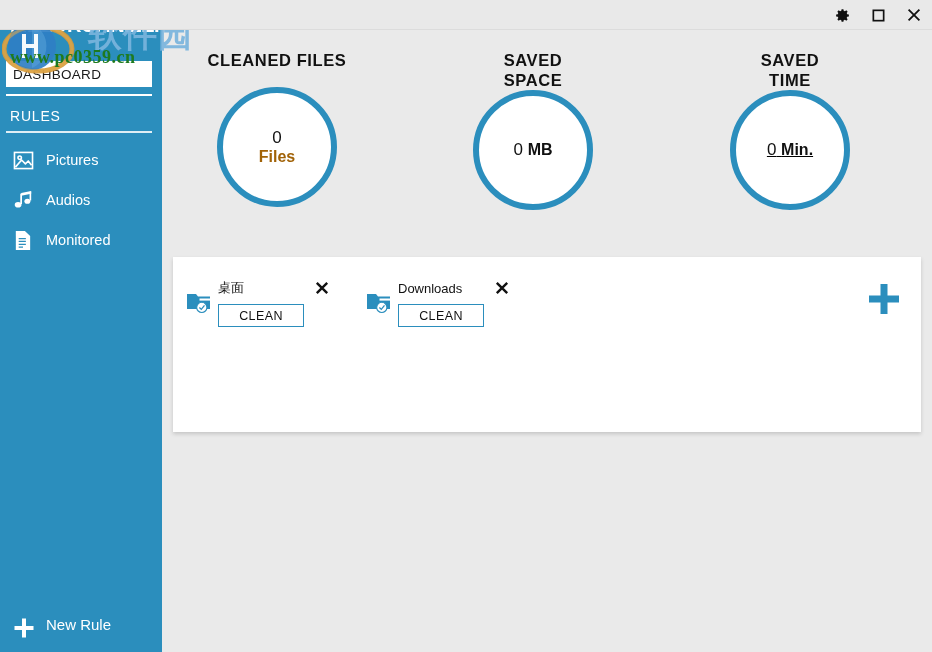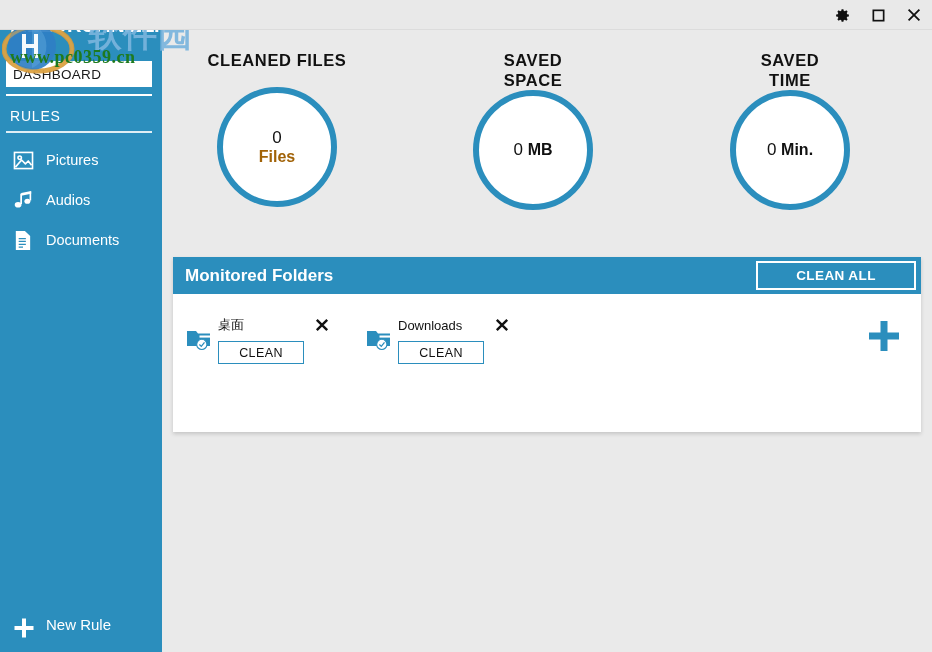--- a/index.html
+++ b/index.html
@@ -201,21 +201,21 @@
   .c-inline {
     font-size: 17px; color: #111; line-height: 1.15;
   }
   .c-inline b { font-weight: bold; font-size: 16px; }
 
   #stat-0 { left: 0px; }
   #stat-0 .circle { margin-top: 17px; }
   #stat-1 { left: 256px; }
   #stat-1 .circle { margin-top: 0px; }
   #stat-2 { left: 513px; }
-  #stat-2 .circle { margin-top: 0px; }
+  #stat-2 .circle { margin-top: 0px; text-decoration: underline; }
 
   
   #folders-panel {
     position: absolute; top: 227px; left: 11px;
     width: 748px; height: 175px;
     background: #ffffff;
     box-shadow: 0 2px 4px rgba(0,0,0,0.16);
   }
   #panel-header {
     position: relative;
@@ -358,21 +358,21 @@
       </div>
 
 
       <div class="rule-item">
         <span class="rule-icon">
           <svg width="18" height="21" viewBox="0 0 18 22" fill="none" stroke="currentColor" stroke-width="1.5">
             <path d="M1.5 1 L11 1 L16.5 6.3 L16.5 21 L1.5 21 Z" fill="currentColor" stroke="none"></path>
             <path d="M4.5 9 H12 M4.5 12 H12 M4.5 15 H12 M4.5 18 H9" stroke="#2b8ebd" stroke-width="1.3"></path>
           </svg>
         </span>
-        <span class="rule-label">Documents</span>
+        <span class="rule-label">Monitored</span>
       </div>
 
     </div>
 
     <div id="new-rule">
       <span class="plus">
         <svg width="22" height="22" viewBox="0 0 22 22" fill="currentColor">
           <rect x="9" y="1.5" width="4" height="19"></rect>
           <rect x="1.5" y="9" width="19" height="4"></rect>
         </svg>
@@ -418,24 +418,20 @@
 TIME</div>
         <div class="circle one-line">
           <div class="c-inline"><span>0</span>&nbsp;<b>Min.</b></div>
         </div>
       </div>
 
     </div>
 
     <div id="folders-panel">
 
-      <div id="panel-header">
-        <div id="panel-title">Monitored Folders</div>
-        <button id="clean-all">CLEAN ALL</button>
-      </div>
 
       <div id="panel-body">
 
         <div class="folder-card" id="folder-0">
           <span class="folder-icon">
             <svg width="26" height="26" viewBox="0 0 26 26">
               <path d="M1 5 L10 5 L12 7.6 L24 7.6 L24 10.4 L1 10.4 Z" fill="#2b8ebd"></path>
               <path d="M1 9.5 L24 9.5 L24 20 L1 20 Z" fill="#2b8ebd"></path>
               <path d="M13.5 9.5 L24 9.5 L24 11.6 L13.5 11.6 Z" fill="#ffffff"></path>
               <circle cx="15.8" cy="18.4" r="5.1" fill="#ffffff" stroke="#2b8ebd" stroke-width="1.1"></circle>

